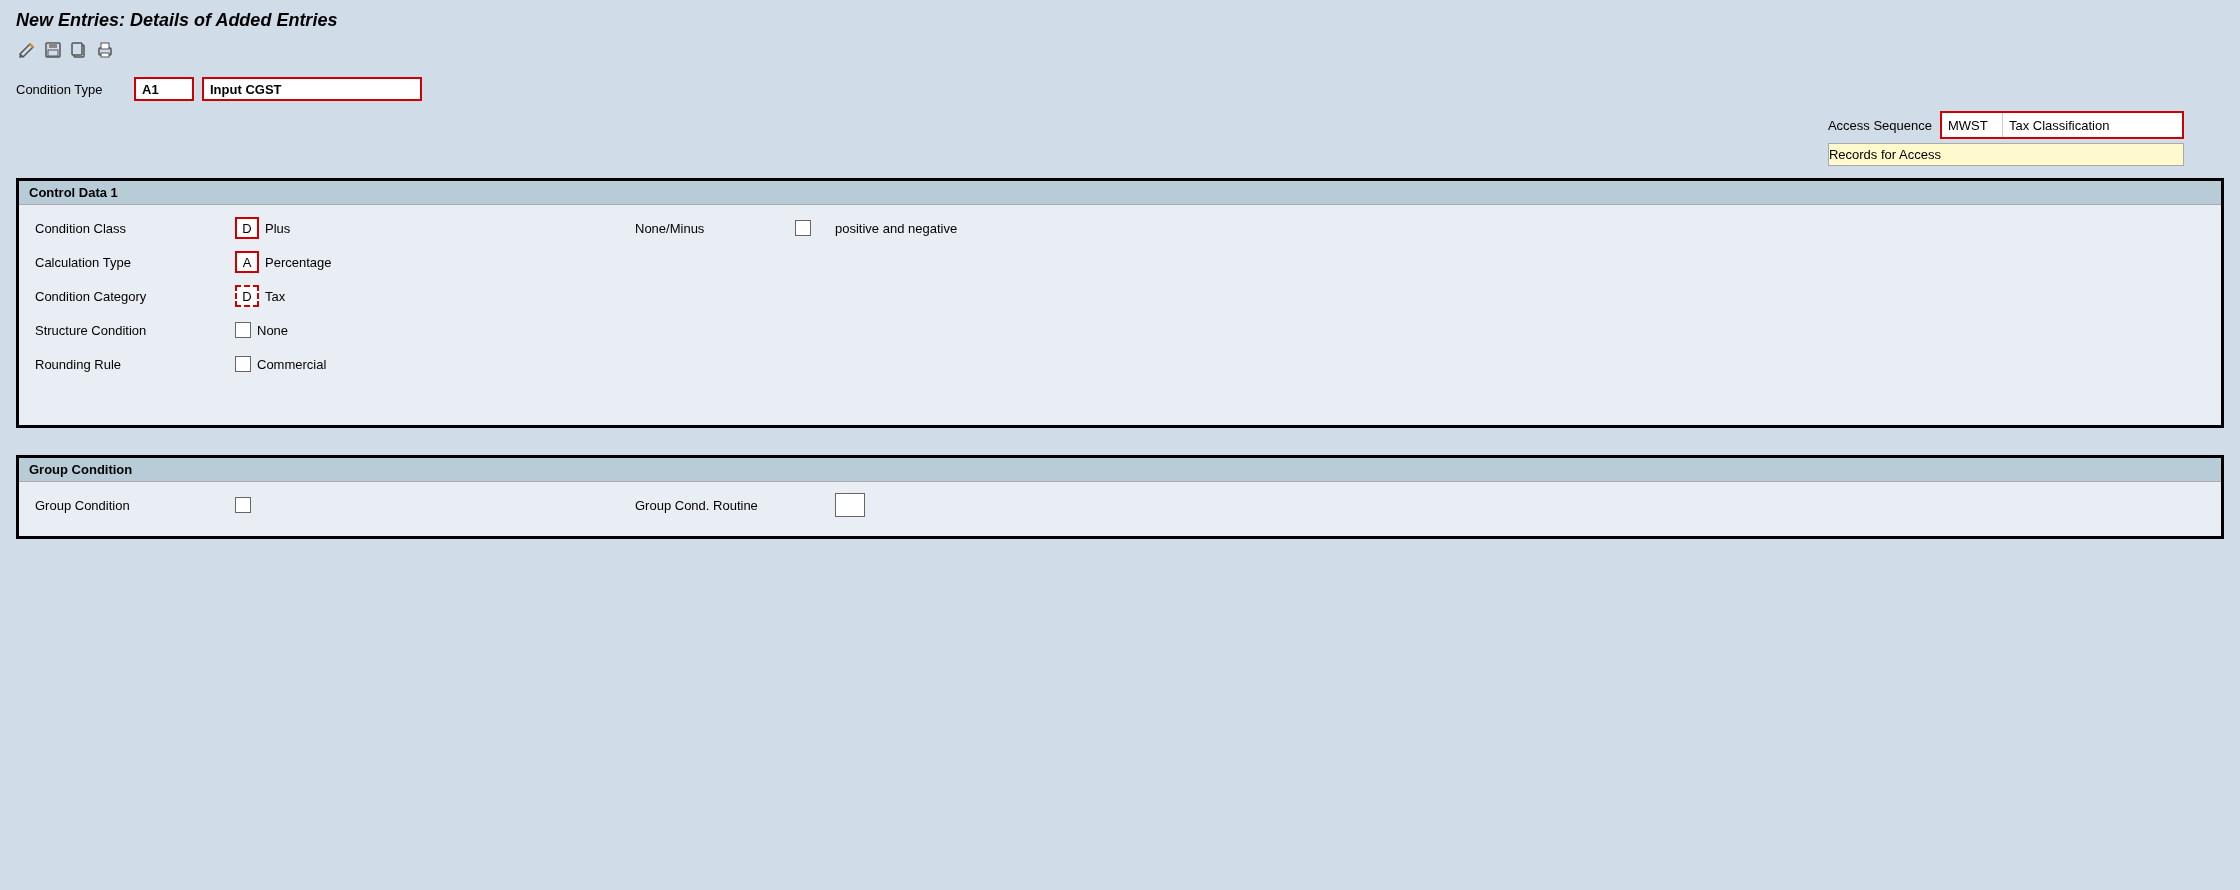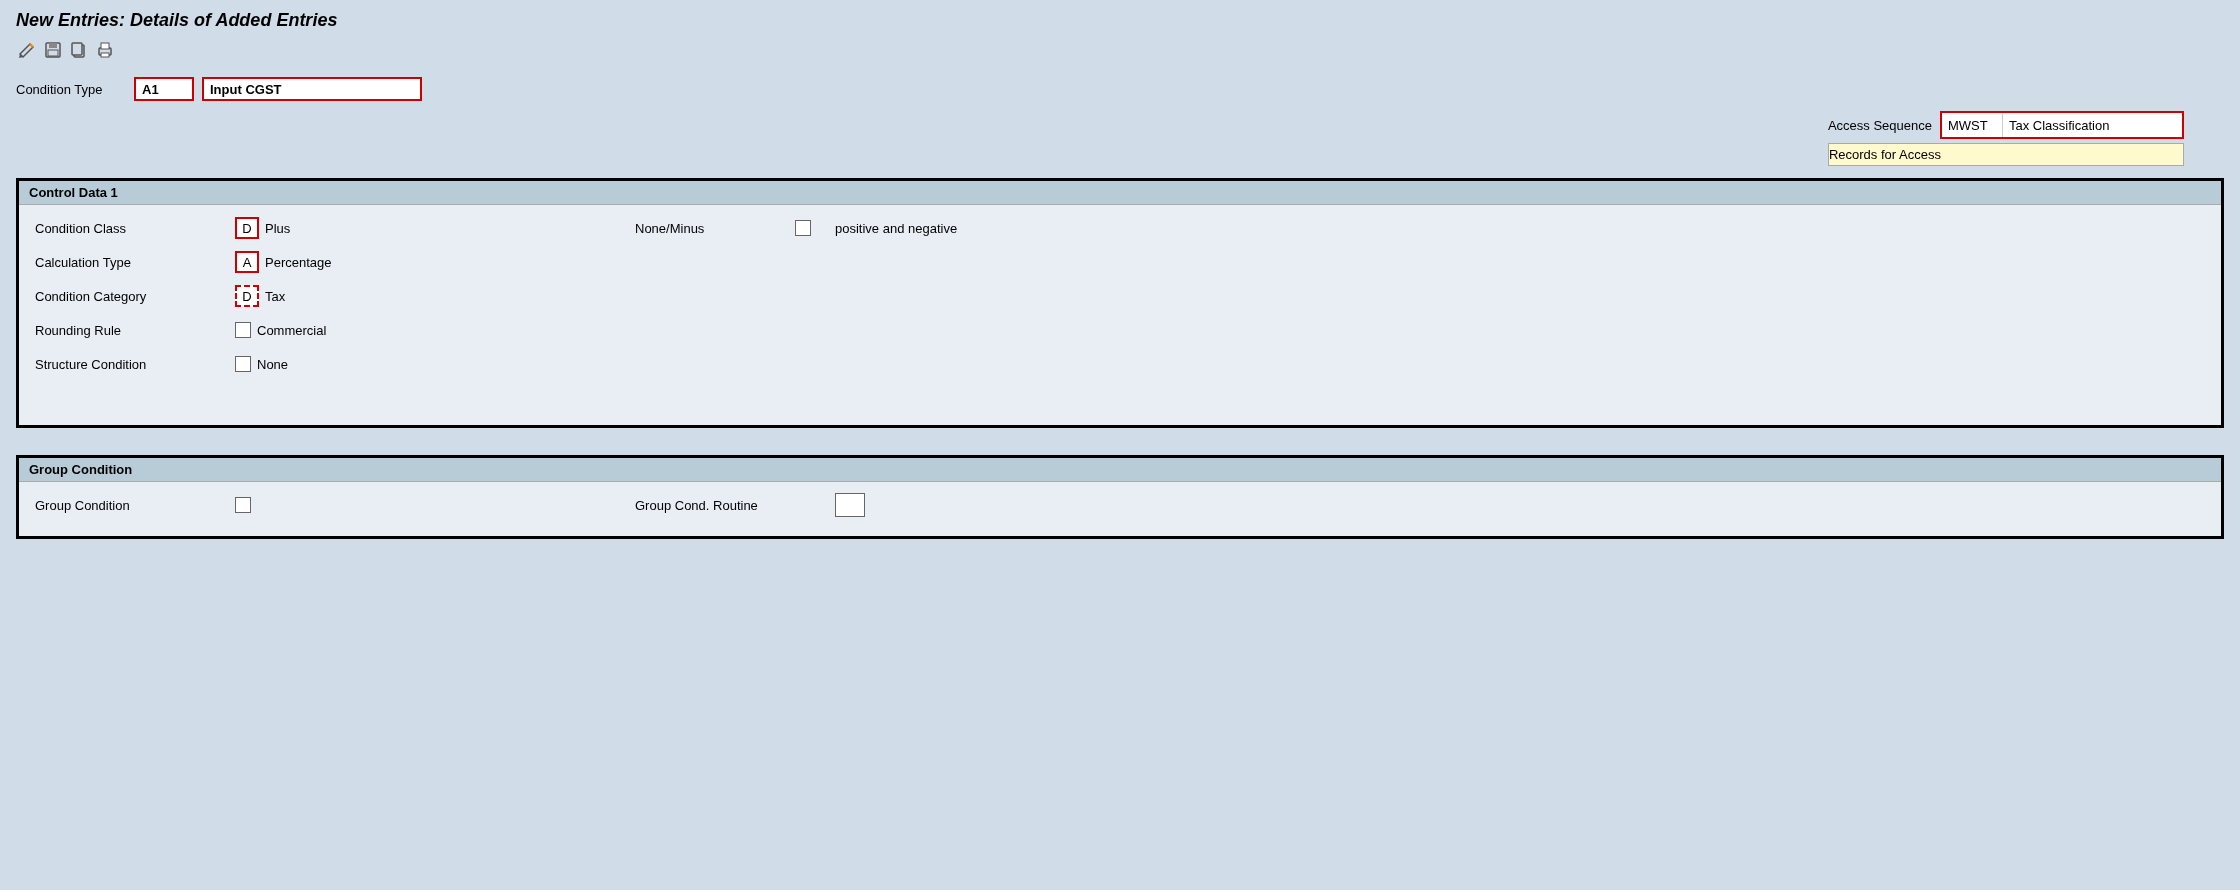--- a/index.html
+++ b/index.html
@@ -283,32 +283,32 @@
 
         <div class="form-row">
           <span class="form-row-label">Condition Category</span>
           <div class="form-row-value">
             <span class="value-code-dashed">D</span>
             <span class="value-text">Tax</span>
           </div>
         </div>
 
         <div class="form-row">
+          <span class="form-row-label">Structure Condition</span>
+          <div class="form-row-value">
+            <div class="checkbox-box"></div>
+            <span class="value-text">None</span>
+          </div>
+        </div>
+
+        <div class="form-row">
           <span class="form-row-label">Rounding Rule</span>
           <div class="form-row-value">
             <div class="checkbox-box"></div>
             <span class="value-text">Commercial</span>
-          </div>
-        </div>
-
-        <div class="form-row">
-          <span class="form-row-label">Structure Condition</span>
-          <div class="form-row-value">
-            <div class="checkbox-box"></div>
-            <span class="value-text">None</span>
           </div>
         </div>
 
         <div class="spacer-section"></div>
       </div>
     </div>
 
     <div class="section">
       <div class="section-header">Group Condition</div>
       <div class="section-body">

